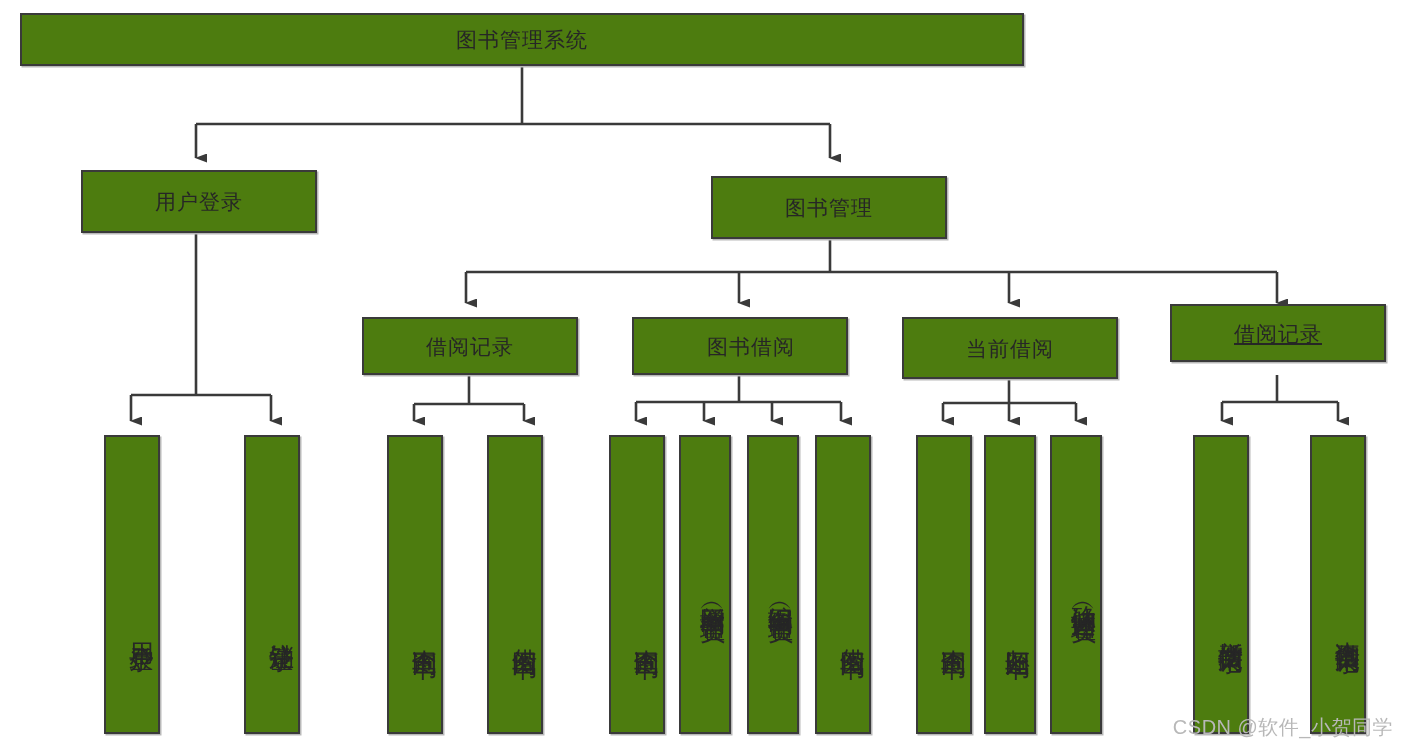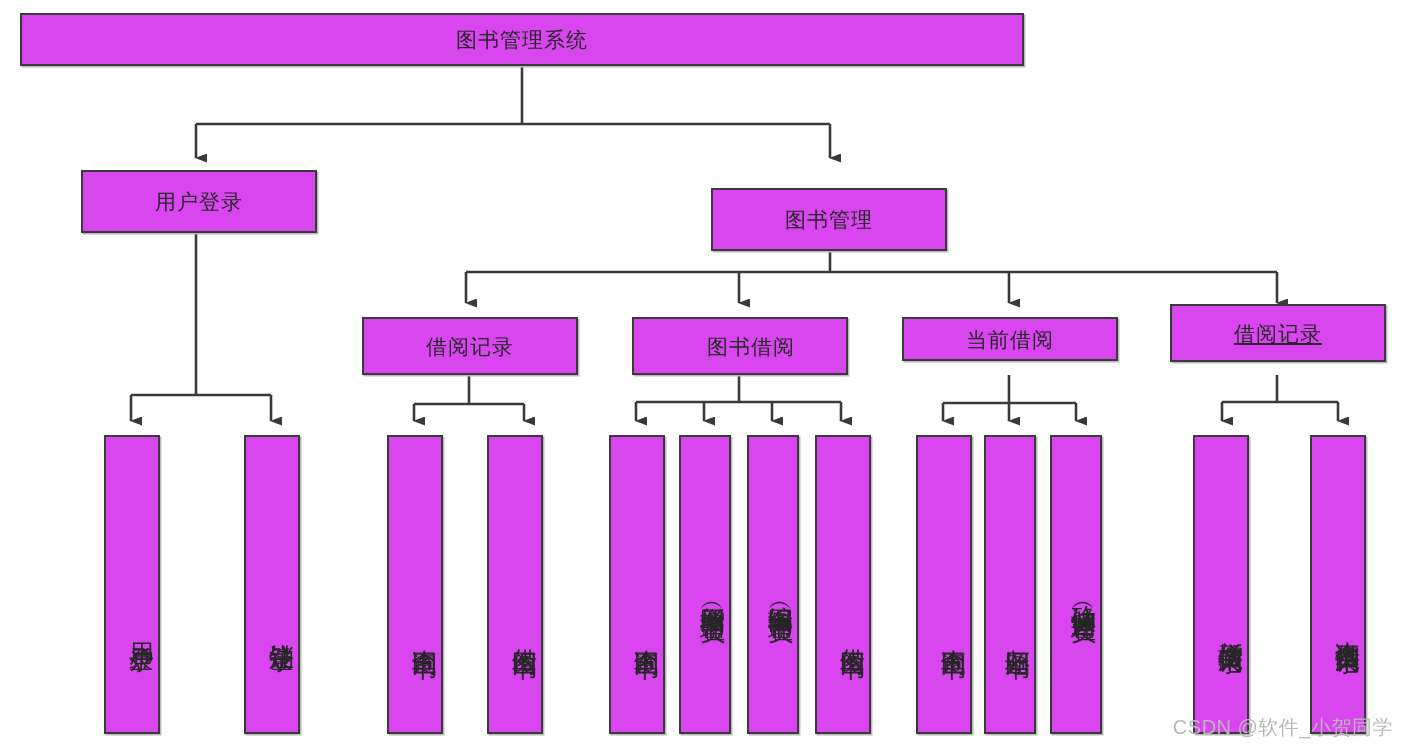--- a/index.html
+++ b/index.html
@@ -14,21 +14,21 @@
   #diagram-root{
     position:absolute;left:0;top:0;width:1405px;height:747px;
   }
   svg#wires{
     position:absolute;left:0;top:0;width:1405px;height:747px;
     pointer-events:none;
   }
   .node{
     position:absolute;
     box-sizing:border-box;
-    background:#d946ef;
+    background:#4d7c0f;
     border:2px solid #3a3a3a;
     box-shadow:1.5px 1.5px 0 0 #b9b9b9;
     display:flex;
     align-items:center;
     justify-content:center;
     color:#262626;
   }
   .node-h{
     font-size:21px;
     letter-spacing:1px;
@@ -114,31 +114,31 @@
     </g>
   </svg>
 
   <div class="node node-h" style="left:20px;top:13px;width:1004px;height:53px;">
     <span>图书管理系统</span>
   </div>
 
   <div class="node node-h" style="left:81px;top:170px;width:236px;height:63px;">
     <span>用户登录</span>
   </div>
-  <div class="node node-h" style="left:711px;top:188px;width:236px;height:63px;">
+  <div class="node node-h" style="left:711px;top:176px;width:236px;height:63px;">
     <span>图书管理</span>
   </div>
 
   <div class="node node-h" style="left:362px;top:317px;width:216px;height:58px;">
     <span>借阅记录</span>
   </div>
   <div class="node node-h" style="left:632px;top:317px;width:216px;height:58px;padding-left:22px;">
     <span>图书借阅</span>
   </div>
-  <div class="node node-h" style="left:902px;top:317px;width:216px;height:44px;">
+  <div class="node node-h" style="left:902px;top:317px;width:216px;height:62px;">
     <span>当前借阅</span>
   </div>
   <div class="node node-h" style="left:1170px;top:304px;width:216px;height:58px;text-decoration:underline;">
     <span>借阅记录</span>
   </div>
 
   <div class="node node-v pad-mid" style="left:104px;top:435px;width:56px;height:299px;">
     <span>用户登录</span>
   </div>
   <div class="node node-v pad-mid" style="left:244px;top:435px;width:56px;height:299px;">

